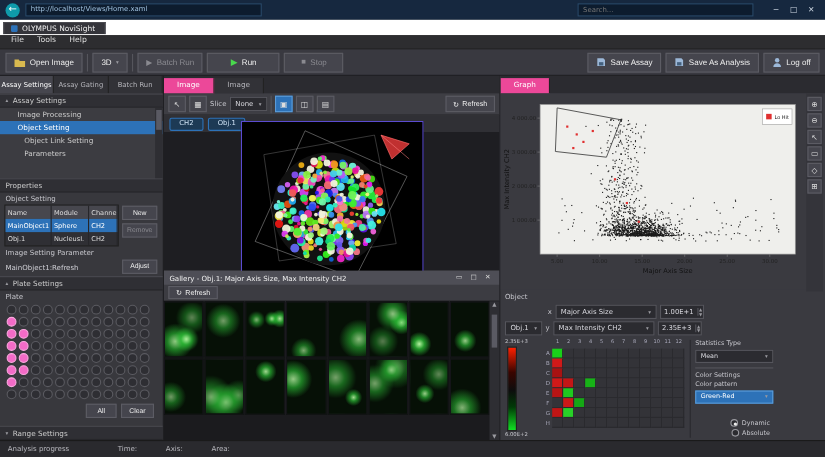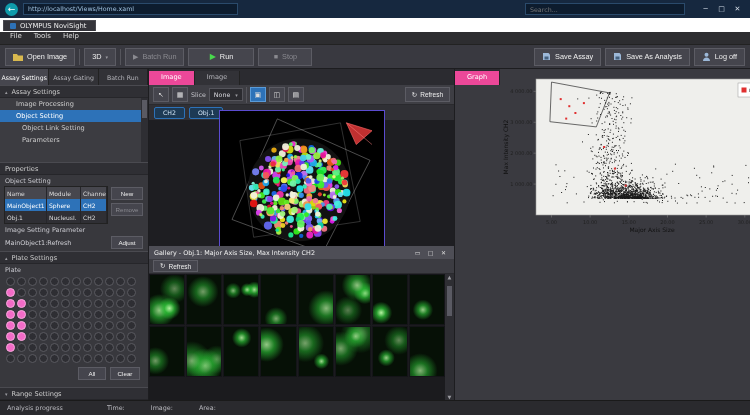--- a/index.html
+++ b/index.html
@@ -78,21 +78,21 @@
   .ghdr{height:13px;background:#4e4e56;display:flex;align-items:center;padding:0 5px;font-size:6.4px;color:#f0f0f0;flex:0 0 13px}
   .gwin{margin-left:auto;display:flex;gap:2px}
   .gwin span{width:11px;text-align:center;font-size:6px;color:#ddd}
   .grefresh{height:15px;background:#3c3c42;display:flex;align-items:center;padding:0 4px;flex:0 0 15px;border-bottom:1px solid #2a2a2e}
   .thumbs{flex:1;position:relative;background:#1b1b1e;min-height:0;padding-right:9px}
   .tgrid{display:grid;grid-template-columns:repeat(8,1fr);grid-auto-rows:51px;gap:1px;height:100%}
   .thumb-cell{background-color:#061006;border:1px solid #141418}
   .gscroll{position:absolute;right:0;top:0;width:9px;height:100%;background:#2e2e33;display:flex;flex-direction:column;align-items:center;justify-content:space-between;font-size:5px;color:#9a9aa0}
   .gthumb{position:absolute;right:2px;top:12px;width:5px;height:30px;background:#5a5a63}
   
-  .right{flex:1;display:flex;flex-direction:row;background:#3a3a40;overflow:hidden}
+  .right{flex:1;display:flex;flex-direction:column;background:#3a3a40;overflow:hidden}
   .plotwrap{height:180px;flex:0 0 180px;display:flex;background:#3a3a40}
   .gtools{width:15px;flex:0 0 15px;background:#34343a;display:flex;flex-direction:column;gap:2px;align-items:center;padding-top:3px}
   .gtool{width:13px;height:13px;background:#45454d;border:1px solid #5c5c64;font-size:7px;color:#ddd;display:flex;align-items:center;justify-content:center}
   .gctrl{padding:1px 4px 0}
   .gctrl .row{display:flex;align-items:center;gap:3px;height:15px}
   .objlbl{font-size:6.3px;color:#c5c5cb;height:10px;line-height:10px}
   .spinbox{display:inline-flex;border:1px solid #55555c;background:#2b2b30;height:13px;align-items:center}
   .spinval{font-size:6.2px;padding:0 3px;color:#d8d8de}
   .spinarr{display:flex;flex-direction:column;font-size:3.8px;color:#9a9aa0;line-height:3.8px;border-left:1px solid #55555c;padding:0 1px}
   .heat{flex:1;display:flex;padding:3px 4px 2px;gap:5px;min-height:0}
@@ -2473,16 +2473,16 @@
             </span>
           </div>
         </div>
       </div>
     </div>
   </div>
 
   <div class="statusbar">
     <span>Analysis progress</span>
     <span style="margin-left:18px">Time:</span>
-    <span>Image:</span>
+    <span>Axis:</span>
     <span>Area:</span>
   </div>
 </div>
 
 </body></html>

